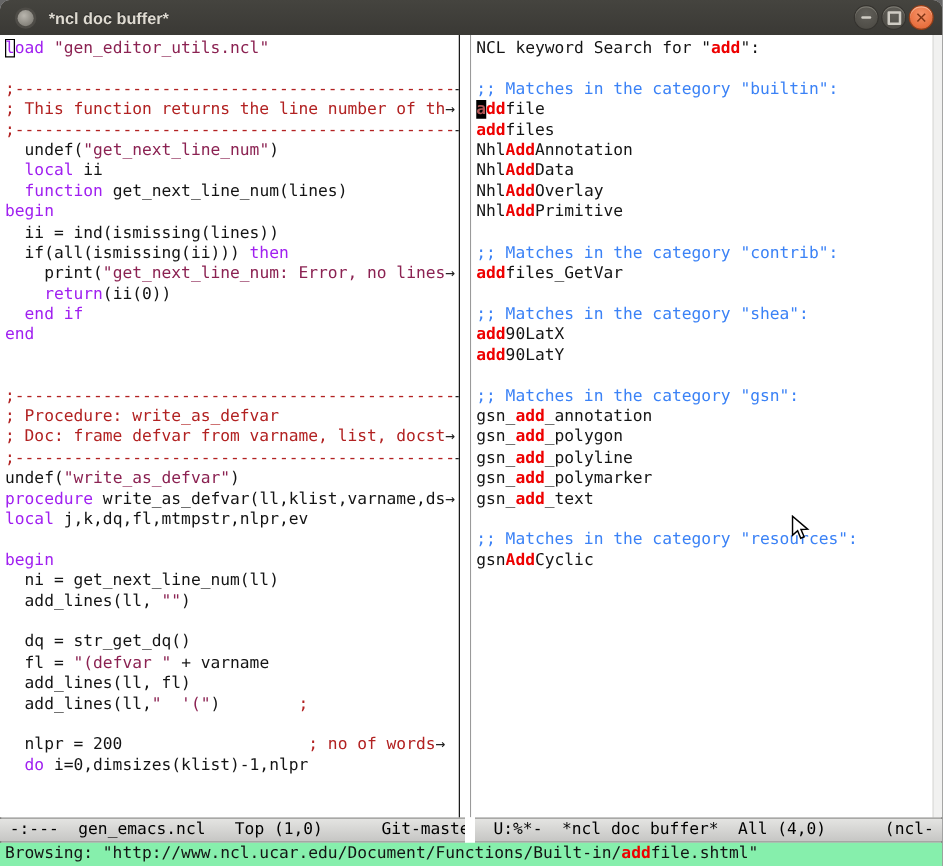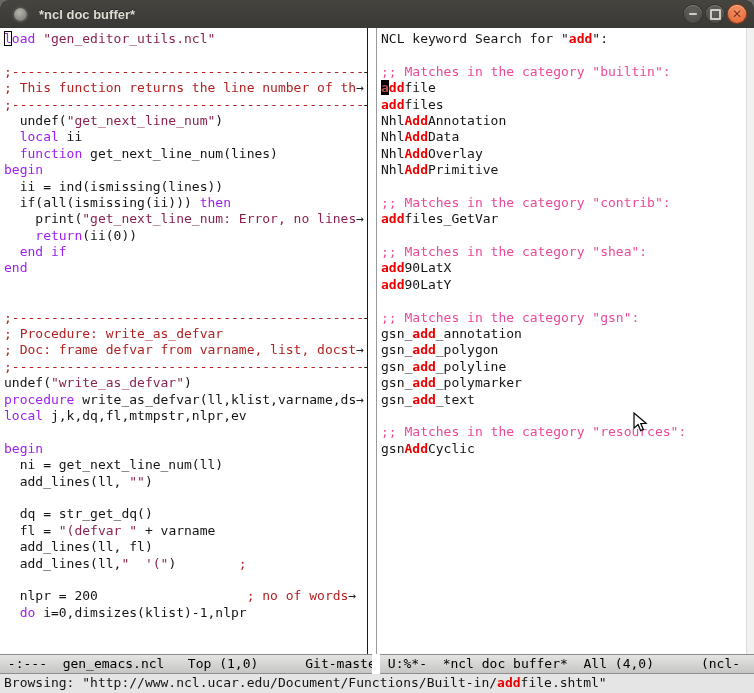--- a/index.html
+++ b/index.html
@@ -41,40 +41,40 @@
   .gutter{width:8px;background:#fff;border-right:1px solid #9a9a9a;}
   .pane-right{flex:1;padding-left:4px;}
   .scrollstrip{width:7px;background:#f1f1f0;border-left:1px solid #dcdcda;}
   .line{white-space:pre;font-size:13px;line-height:16.4px;height:16.4px;color:#141414;}
   
   .kw{color:#a020f0;}
   .str{color:#8b2252;}
   .com{color:#b22222;}
   .txt{color:#141414;}
   .match{color:#ee0000;font-weight:bold;}
-  .sec{color:#ec4899;text-align:right;}
+  .sec{color:#3b82f6;text-align:right;}
   .arrow{color:#222;}
   .cur-hollow{box-shadow:inset 0 0 0 1px #000;}
   .cur-block{background:#000;color:#b05454;}
   
   .modelines{display:flex;height:20px;}
   .modeline{
     background:linear-gradient(#e4e4e2,#c6c6c4);
     border-top:1px solid #8d8d8b;border-bottom:1px solid #8d8d8b;
     font-size:13px;line-height:18px;white-space:pre;overflow:hidden;
     color:#000;
   }
   .ml-left{width:372px;}
   .ml-gap{width:8px;background:#fff;border-top:1px solid #fff;}
-  .ml-right{flex:1;}
+  .ml-right{flex:1;text-align:center;}
   .ml{font-weight:normal;}
   .mlb{font-weight:normal;}
   
   .minibuffer{
-    height:19px;background:#e5e5e5;font-size:13px;line-height:18px;
+    height:19px;background:#86efac;font-size:13px;line-height:18px;
     white-space:pre;padding-left:4px;overflow:hidden;
   }
   
   .mouse{position:absolute;left:633px;top:412px;pointer-events:none;}
 </style>
 </head>
 <body>
 
 <div class="window">
 

